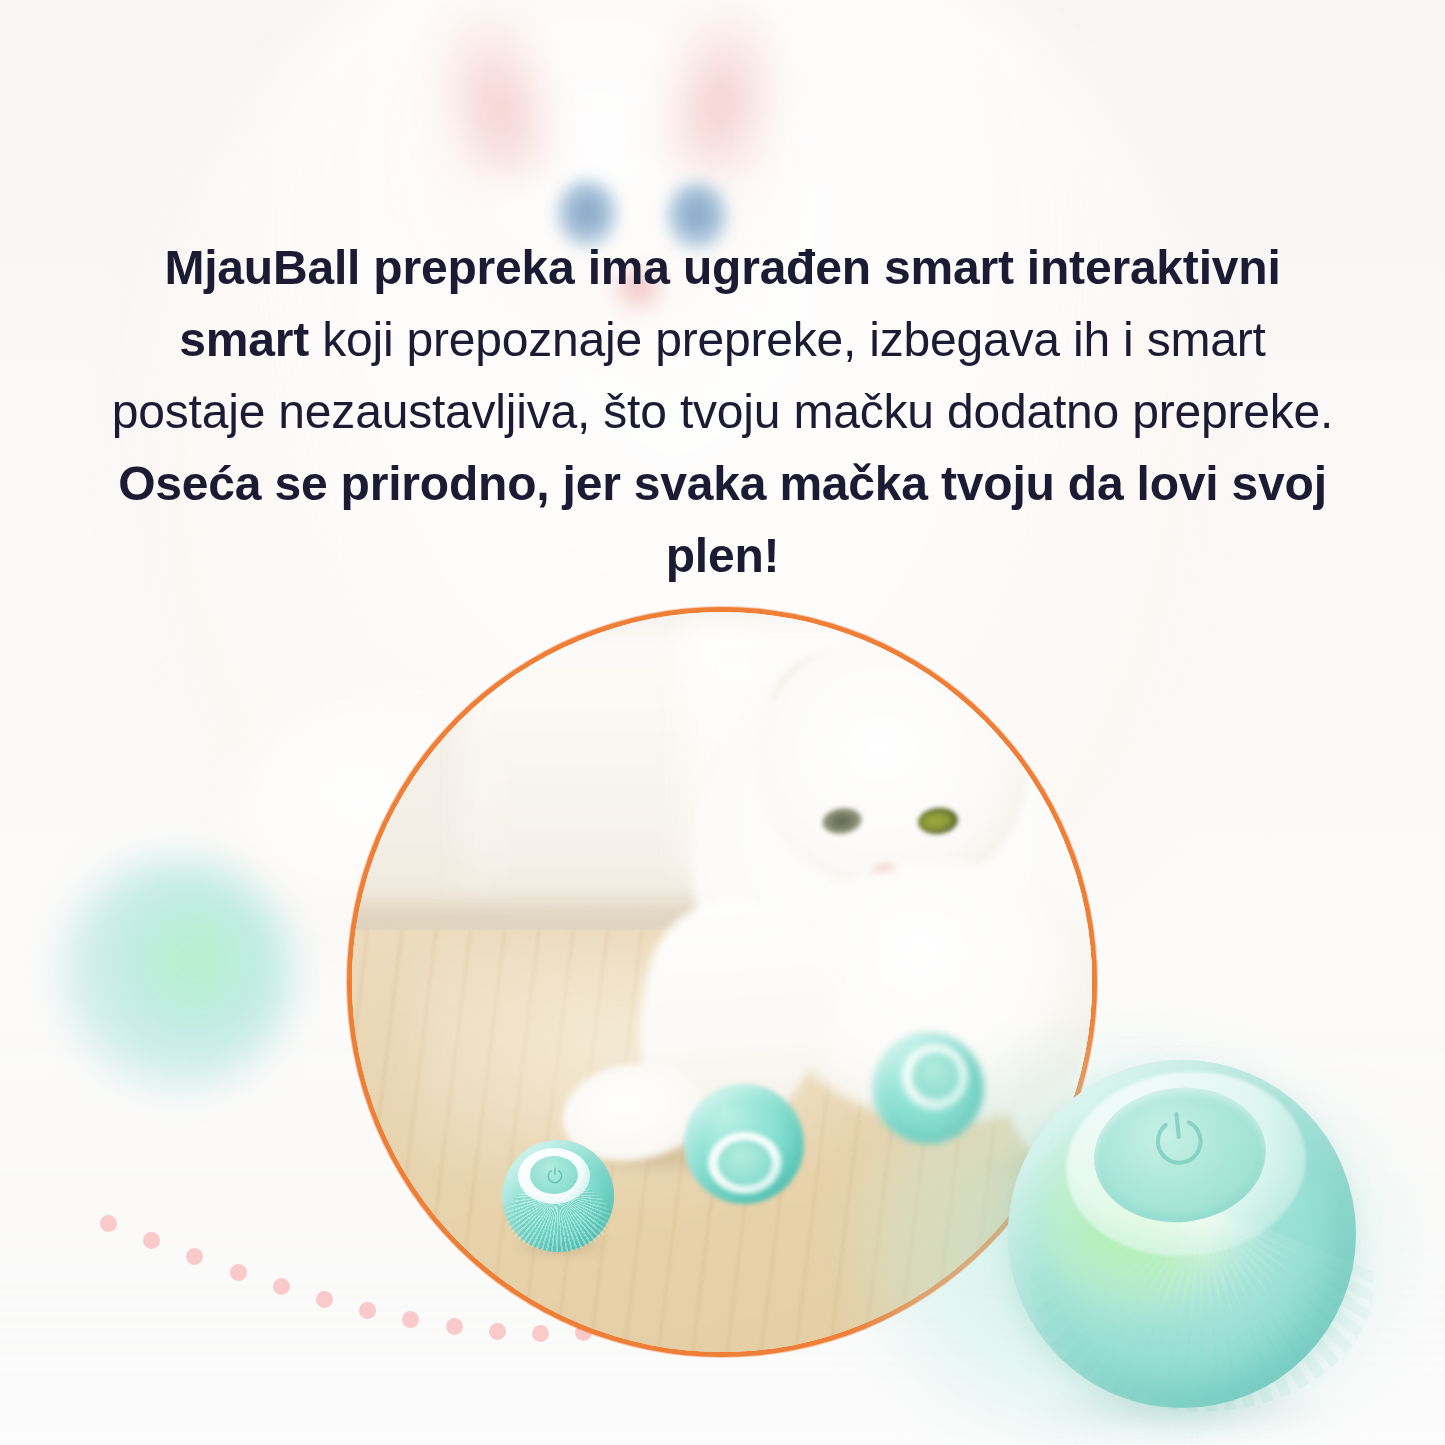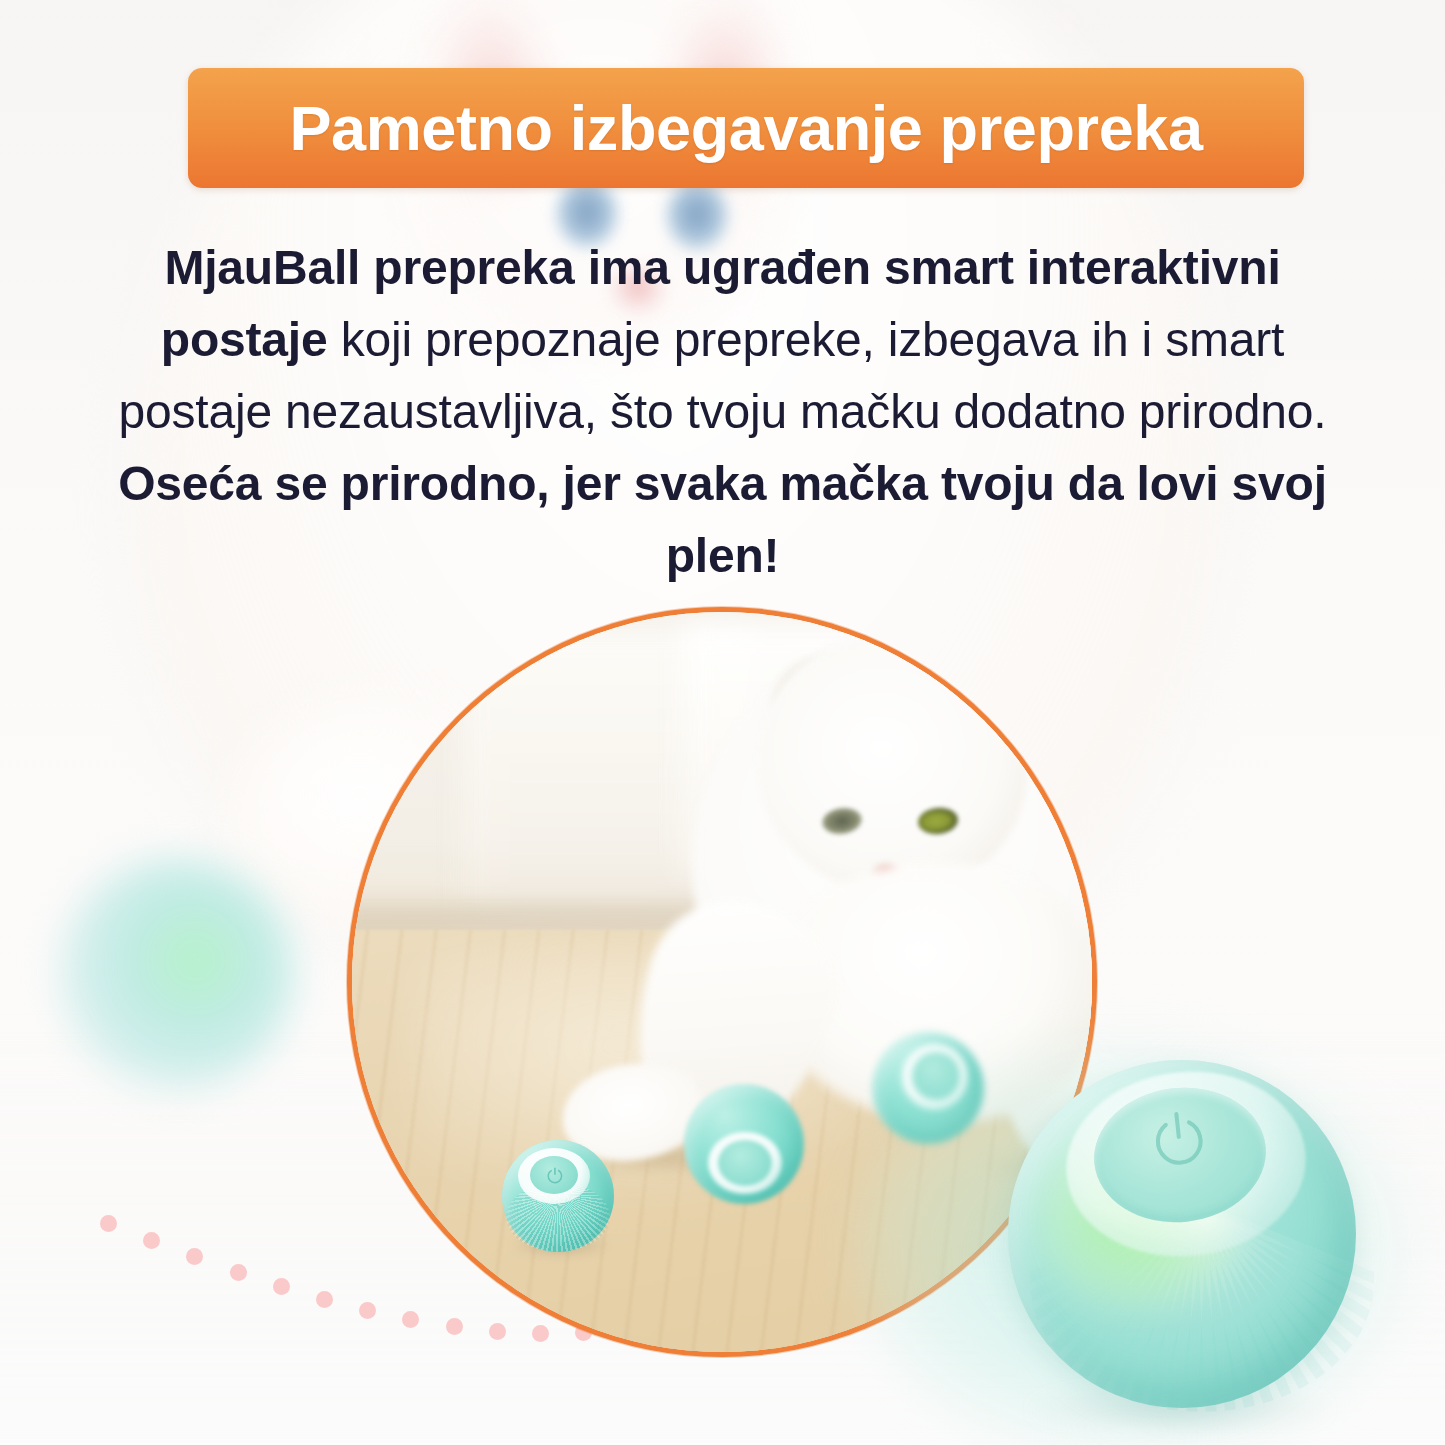--- a/index.html
+++ b/index.html
@@ -488,29 +488,26 @@
       <div class="trail-dot" style="left: 877.6px; top: 169.582px; background: rgb(249, 195, 195);"></div>
       <div class="trail-dot" style="left: 920.8px; top: 149.508px; background: rgb(249, 195, 195);"></div>
       <div class="trail-dot" style="left: 964px; top: 127.555px; background: rgb(249, 195, 195);"></div>
       <div class="trail-dot" style="left: 1007.2px; top: 103.95px; background: rgb(249, 195, 195);"></div>
       <div class="trail-dot" style="left: 1050.4px; top: 78.9402px; background: rgb(249, 195, 195);"></div>
       <div class="trail-dot" style="left: 1093.6px; top: 52.7904px; background: rgb(249, 195, 195);"></div>
       <div class="trail-dot" style="left: 1136.8px; top: 25.7814px; background: rgb(249, 195, 195);"></div>
       <div class="trail-dot" style="left: 1180px; top: -1.79584px; background: rgb(249, 195, 195);"></div>
     </div>
 
-  <div class="banner">
-    <span class="banner-title">Pametno izbegavanje prepreka</span>
-  </div>
 
   <div class="body-copy">
     <b>MjauBall prepreka ima ugrađen smart interaktivni</b>
-    <b>postaje</b><span> koji prepoznaje prepreke, izbegava ih i smart</span>
+    <b>smart</b><span> koji prepoznaje prepreke, izbegava ih i smart</span>
     <span>postaje nezaustavljiva, što tvoju mačku dodatno</span>
-    <span>prirodno. </span><b>Oseća se prirodno, jer svaka mačka tvoju</b>
+    <span>prepreke. </span><b>Oseća se prirodno, jer svaka mačka tvoju</b>
     <b>da lovi svoj plen!</b>
   </div>
 
   <div class="circle-inset">
     <div class="ci-photo">
       <div class="ci-window"></div>
       <div class="ci-window2"></div>
       <div class="ci-baseboard"></div>
       <div class="ci-floor"></div>
       <div class="ci-floorlight"></div>

